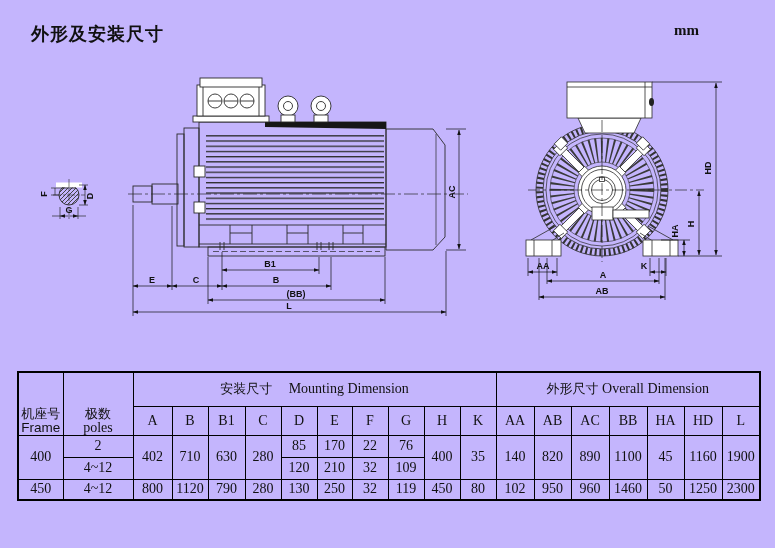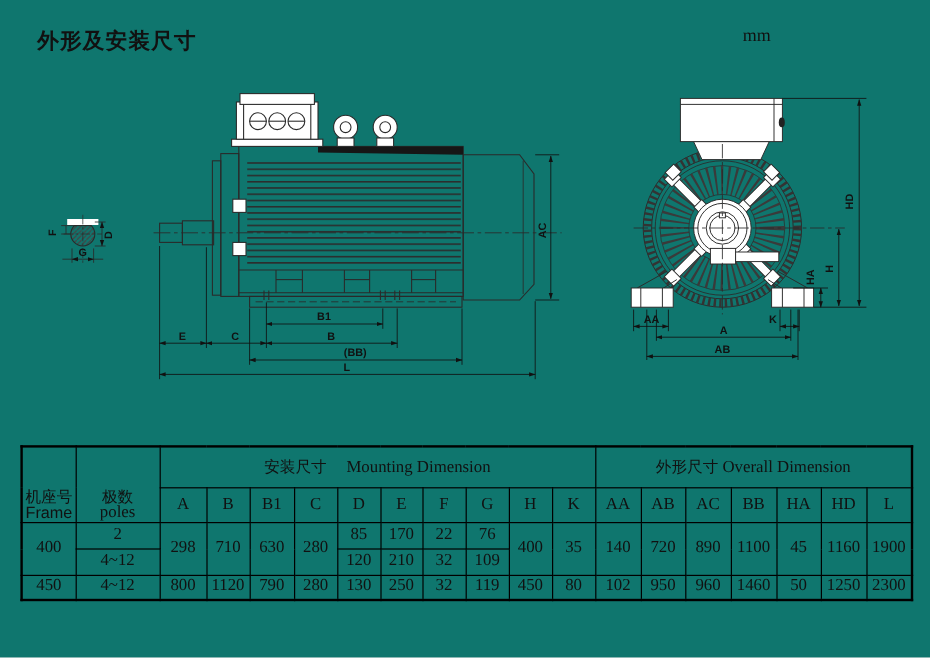--- a/index.html
+++ b/index.html
@@ -1,23 +1,23 @@
 <!DOCTYPE html>
 <html><head>
 <meta charset="utf-8">
 <style>
   html,body{margin:0;padding:0;background:#e8e8e8;}
-  .page{position:relative;width:775px;height:548px;background:#0f766e;overflow:hidden;
+  .page{position:relative;width:775px;height:548px;background:#c4b5fd;overflow:hidden;
         font-family:"Liberation Serif",serif;color:#111;}
   
   .title-cn{position:absolute;left:31px;top:22px;font-size:18px;font-weight:bold;
             font-family:"Liberation Sans",sans-serif;letter-spacing:1px;}
   .title-en{position:absolute;left:188px;top:23px;font-size:18px;font-weight:bold;
             font-family:"Liberation Serif",serif;}
-  .title-unit{position:absolute;left:619px;top:22px;font-size:15px;font-weight:normal;
+  .title-unit{position:absolute;left:674px;top:22px;font-size:15px;font-weight:bold;
             font-family:"Liberation Serif",serif;}
   
   .drawing{position:absolute;left:0;top:0;width:775px;height:548px;}
   
   table.dims{position:absolute;left:17px;top:371px;border-collapse:collapse;
              table-layout:fixed;border:2px solid #000;}
   table.dims td,table.dims th{border:1px solid #000;padding:0;text-align:center;
              vertical-align:middle;font-weight:normal;font-size:14px;
              font-family:"Liberation Serif",serif;line-height:1.05;}
   .cjk{font-family:"Liberation Sans",sans-serif;font-size:13px;margin-top:34px;}
@@ -322,32 +322,32 @@
         <th>AB</th>
         <th>AC</th>
         <th>BB</th>
         <th>HA</th>
         <th>HD</th>
         <th>L</th>
       </tr>
       <tr class="r1">
         <td rowspan="2">400</td>
         <td>2</td>
-        <td rowspan="2">298</td>
+        <td rowspan="2">402</td>
         <td rowspan="2">710</td>
         <td rowspan="2">630</td>
         <td rowspan="2">280</td>
         <td>85</td>
         <td>170</td>
         <td>22</td>
         <td>76</td>
         <td rowspan="2">400</td>
         <td rowspan="2">35</td>
         <td rowspan="2">140</td>
-        <td rowspan="2">720</td>
+        <td rowspan="2">820</td>
         <td rowspan="2">890</td>
         <td rowspan="2">1100</td>
         <td rowspan="2">45</td>
         <td rowspan="2">1160</td>
         <td rowspan="2">1900</td>
       </tr>
       <tr class="r1">
         <td>4~12</td>
         <td>120</td>
         <td>210</td>

